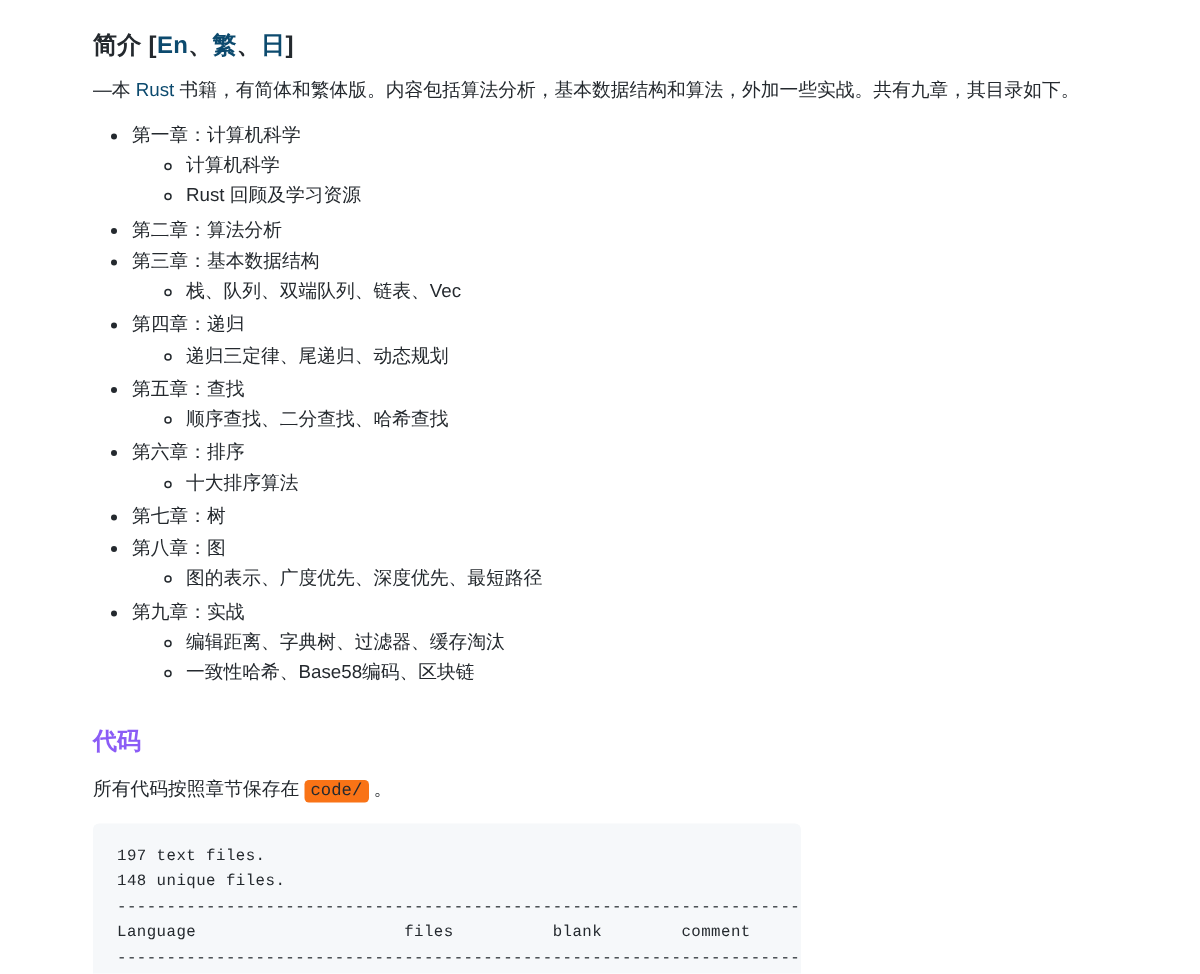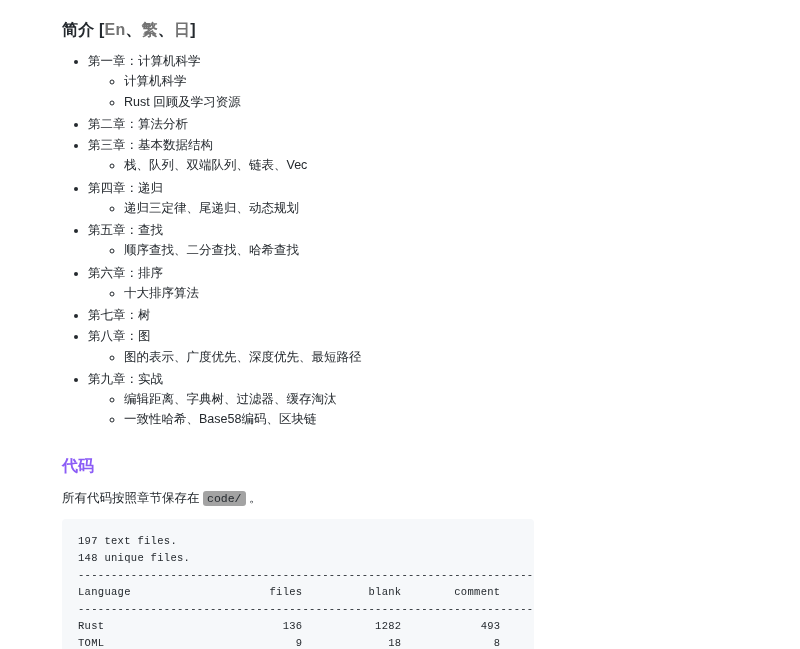--- a/index.html
+++ b/index.html
@@ -20,21 +20,21 @@
     box-sizing: border-box;
   }
   h2.section-title {
     font-size: 16px;
     font-weight: bold;
     margin: 6px 0 10px 0;
     color: #24292e;
     letter-spacing: 0.2px;
   }
   a.link {
-    color: #737373;
+    color: #0c4a6e;
     text-decoration: none;
   }
   p.intro {
     margin: 0 0 10px 0;
     font-size: 12.5px;
     line-height: 1.5;
     color: #24292e;
   }
   ul.toc {
     margin: 2px 0 0 0;
@@ -65,21 +65,21 @@
     margin: 26px 0 12px 0;
     color: #8b5cf6;
   }
   p.code-desc {
     margin: 0 0 12px 0;
     font-size: 12.5px;
     line-height: 1.5;
   }
   code.inline {
     font-family: "Liberation Mono", monospace;
-    background: #a3a3a3;
+    background: #f97316;
     border-radius: 3px;
     padding: 1px 4px;
     font-size: 11.5px;
     color: #24292e;
   }
   pre.codeblock {
     background: #f6f8fa;
     border-radius: 4px;
     margin: 0;
     padding: 14px 16px 18px 16px;
@@ -95,20 +95,23 @@
 </style>
 </head>
 <body>
 
 <div class="page">
 
   <h2 class="section-title">
     <span>简介</span><span> [</span><a class="link" href="#">En</a><span>、</span><a class="link" href="#">繁</a><span>、</span><a class="link" href="#">日</a><span>]</span>
   </h2>
 
+  <p class="intro">
+    <span>—本 </span><a class="link" href="#">Rust</a><span> 书籍，有简体和繁体版。内容包括算法分析，基本数据结构和算法，外加一些实战。共有九章，其目录如下。</span>
+  </p>
 
   <ul class="toc">
     <li>
       <span class="chapter-label">第一章：计算机科学</span>
       <ul>
         <li>计算机科学</li>
         <li>Rust 回顾及学习资源</li>
       </ul>
     </li>
     <li>

